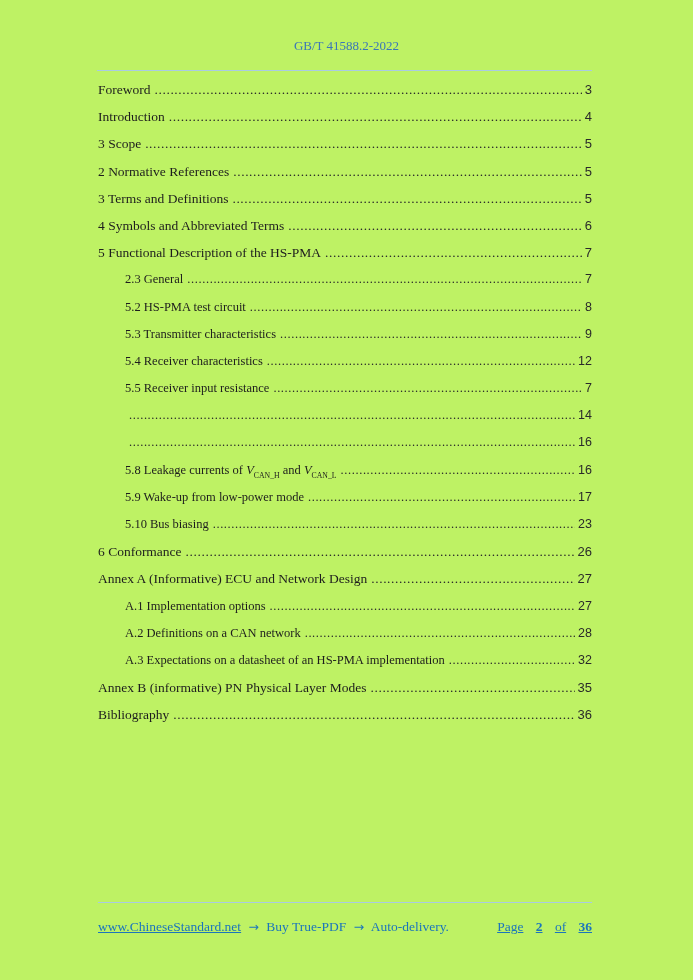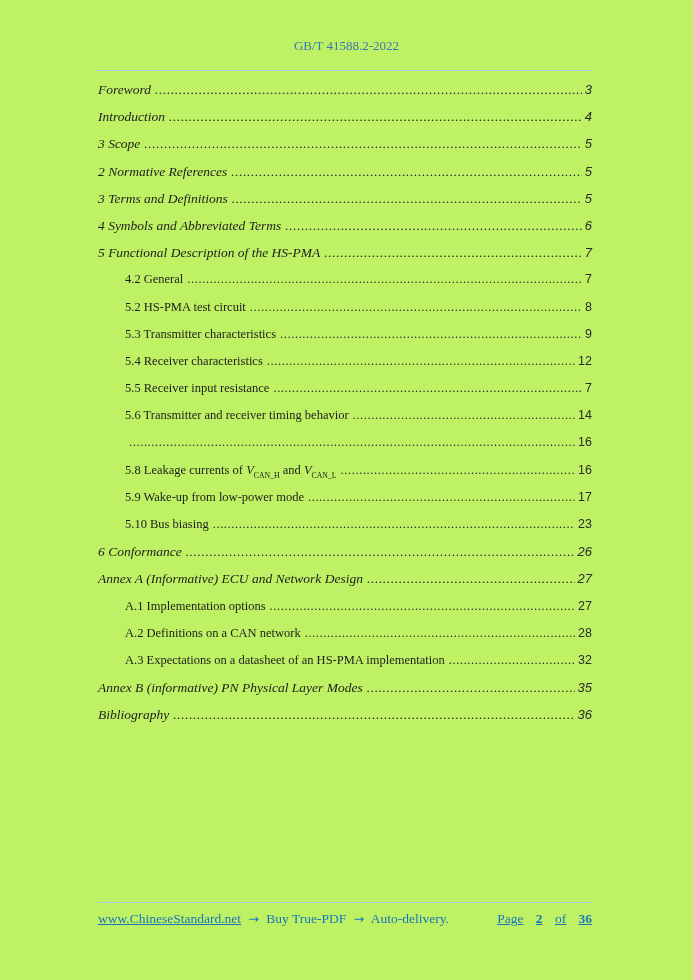--- a/index.html
+++ b/index.html
@@ -35,21 +35,21 @@
   }
   .toc {
     margin: 11px 101px 0 98px; 
   }
   .toc-row {
     display: flex;
     align-items: baseline;
     height: 27.2px;
     cursor: pointer;
   }
-  .toc-row.lvl0 { font-size: 13.5px; font-style: italic; }
+  .toc-row.lvl0 { font-size: 13.5px; }
   .toc-row.lvl1 { font-size: 12.5px; padding-left: 27px; }
   .toc-label { white-space: nowrap; }
   .toc-label sub { font-size: 0.62em; line-height: 0; }
   .leader {
     flex: 1;
     overflow: hidden;
     white-space: nowrap;
     margin: 0 3px 0 4px;
     letter-spacing: 0.6px;
     color: #2a2a2a;
@@ -60,21 +60,21 @@
     color: #2a2a2a;
     white-space: nowrap;
   }
   .lvl0 .toc-page { font-size: 13px; }
   .footer {
     position: absolute;
     left: 98px;
     right: 101px;
     top: 902px;
     border-top: 1px solid #a9cbe2;
-    padding-top: 8px;
+    padding-top: 16px;
     display: flex;
     justify-content: space-between;
     align-items: baseline;
     font-size: 13.5px;
     color: #1b75bc;
   }
   .footer-left span { margin-right: 4px; }
   .site-link { text-decoration: underline; cursor: pointer; }
   .arrow-glyph { font-family: "DejaVu Sans", sans-serif; font-size: 12.5px; }
   .footer-right span { margin-left: 9px; text-decoration: underline; }
@@ -119,21 +119,21 @@
     <span class="toc-label">4 Symbols and Abbreviated Terms</span>
     <span class="leader">....................................................................................................................................................................................................................................................................</span>
     <span class="toc-page">6</span>
   </div>
       <div class="toc-row lvl0">
     <span class="toc-label">5 Functional Description of the HS-PMA</span>
     <span class="leader">....................................................................................................................................................................................................................................................................</span>
     <span class="toc-page">7</span>
   </div>
       <div class="toc-row lvl1">
-    <span class="toc-label">4.2 General</span>
+    <span class="toc-label">2.3 General</span>
     <span class="leader">....................................................................................................................................................................................................................................................................</span>
     <span class="toc-page">7</span>
   </div>
       <div class="toc-row lvl1">
     <span class="toc-label">5.2 HS-PMA test circuit</span>
     <span class="leader">....................................................................................................................................................................................................................................................................</span>
     <span class="toc-page">8</span>
   </div>
       <div class="toc-row lvl1">
     <span class="toc-label">5.3 Transmitter characteristics</span>
@@ -144,21 +144,20 @@
     <span class="toc-label">5.4 Receiver characteristics</span>
     <span class="leader">....................................................................................................................................................................................................................................................................</span>
     <span class="toc-page">12</span>
   </div>
       <div class="toc-row lvl1">
     <span class="toc-label">5.5 Receiver input resistance</span>
     <span class="leader">....................................................................................................................................................................................................................................................................</span>
     <span class="toc-page">7</span>
   </div>
       <div class="toc-row lvl1">
-    <span class="toc-label">5.6 Transmitter and receiver timing behavior</span>
     <span class="leader">....................................................................................................................................................................................................................................................................</span>
     <span class="toc-page">14</span>
   </div>
       <div class="toc-row lvl1">
     <span class="leader">....................................................................................................................................................................................................................................................................</span>
     <span class="toc-page">16</span>
   </div>
       <div class="toc-row lvl1">
     <span class="toc-label"><span>5.8 Leakage currents of </span><span style="font-style: italic;">V</span><sub>CAN_H</sub><span> and </span><span style="font-style: italic;">V</span><sub>CAN_L</sub></span>
     <span class="leader">....................................................................................................................................................................................................................................................................</span>

